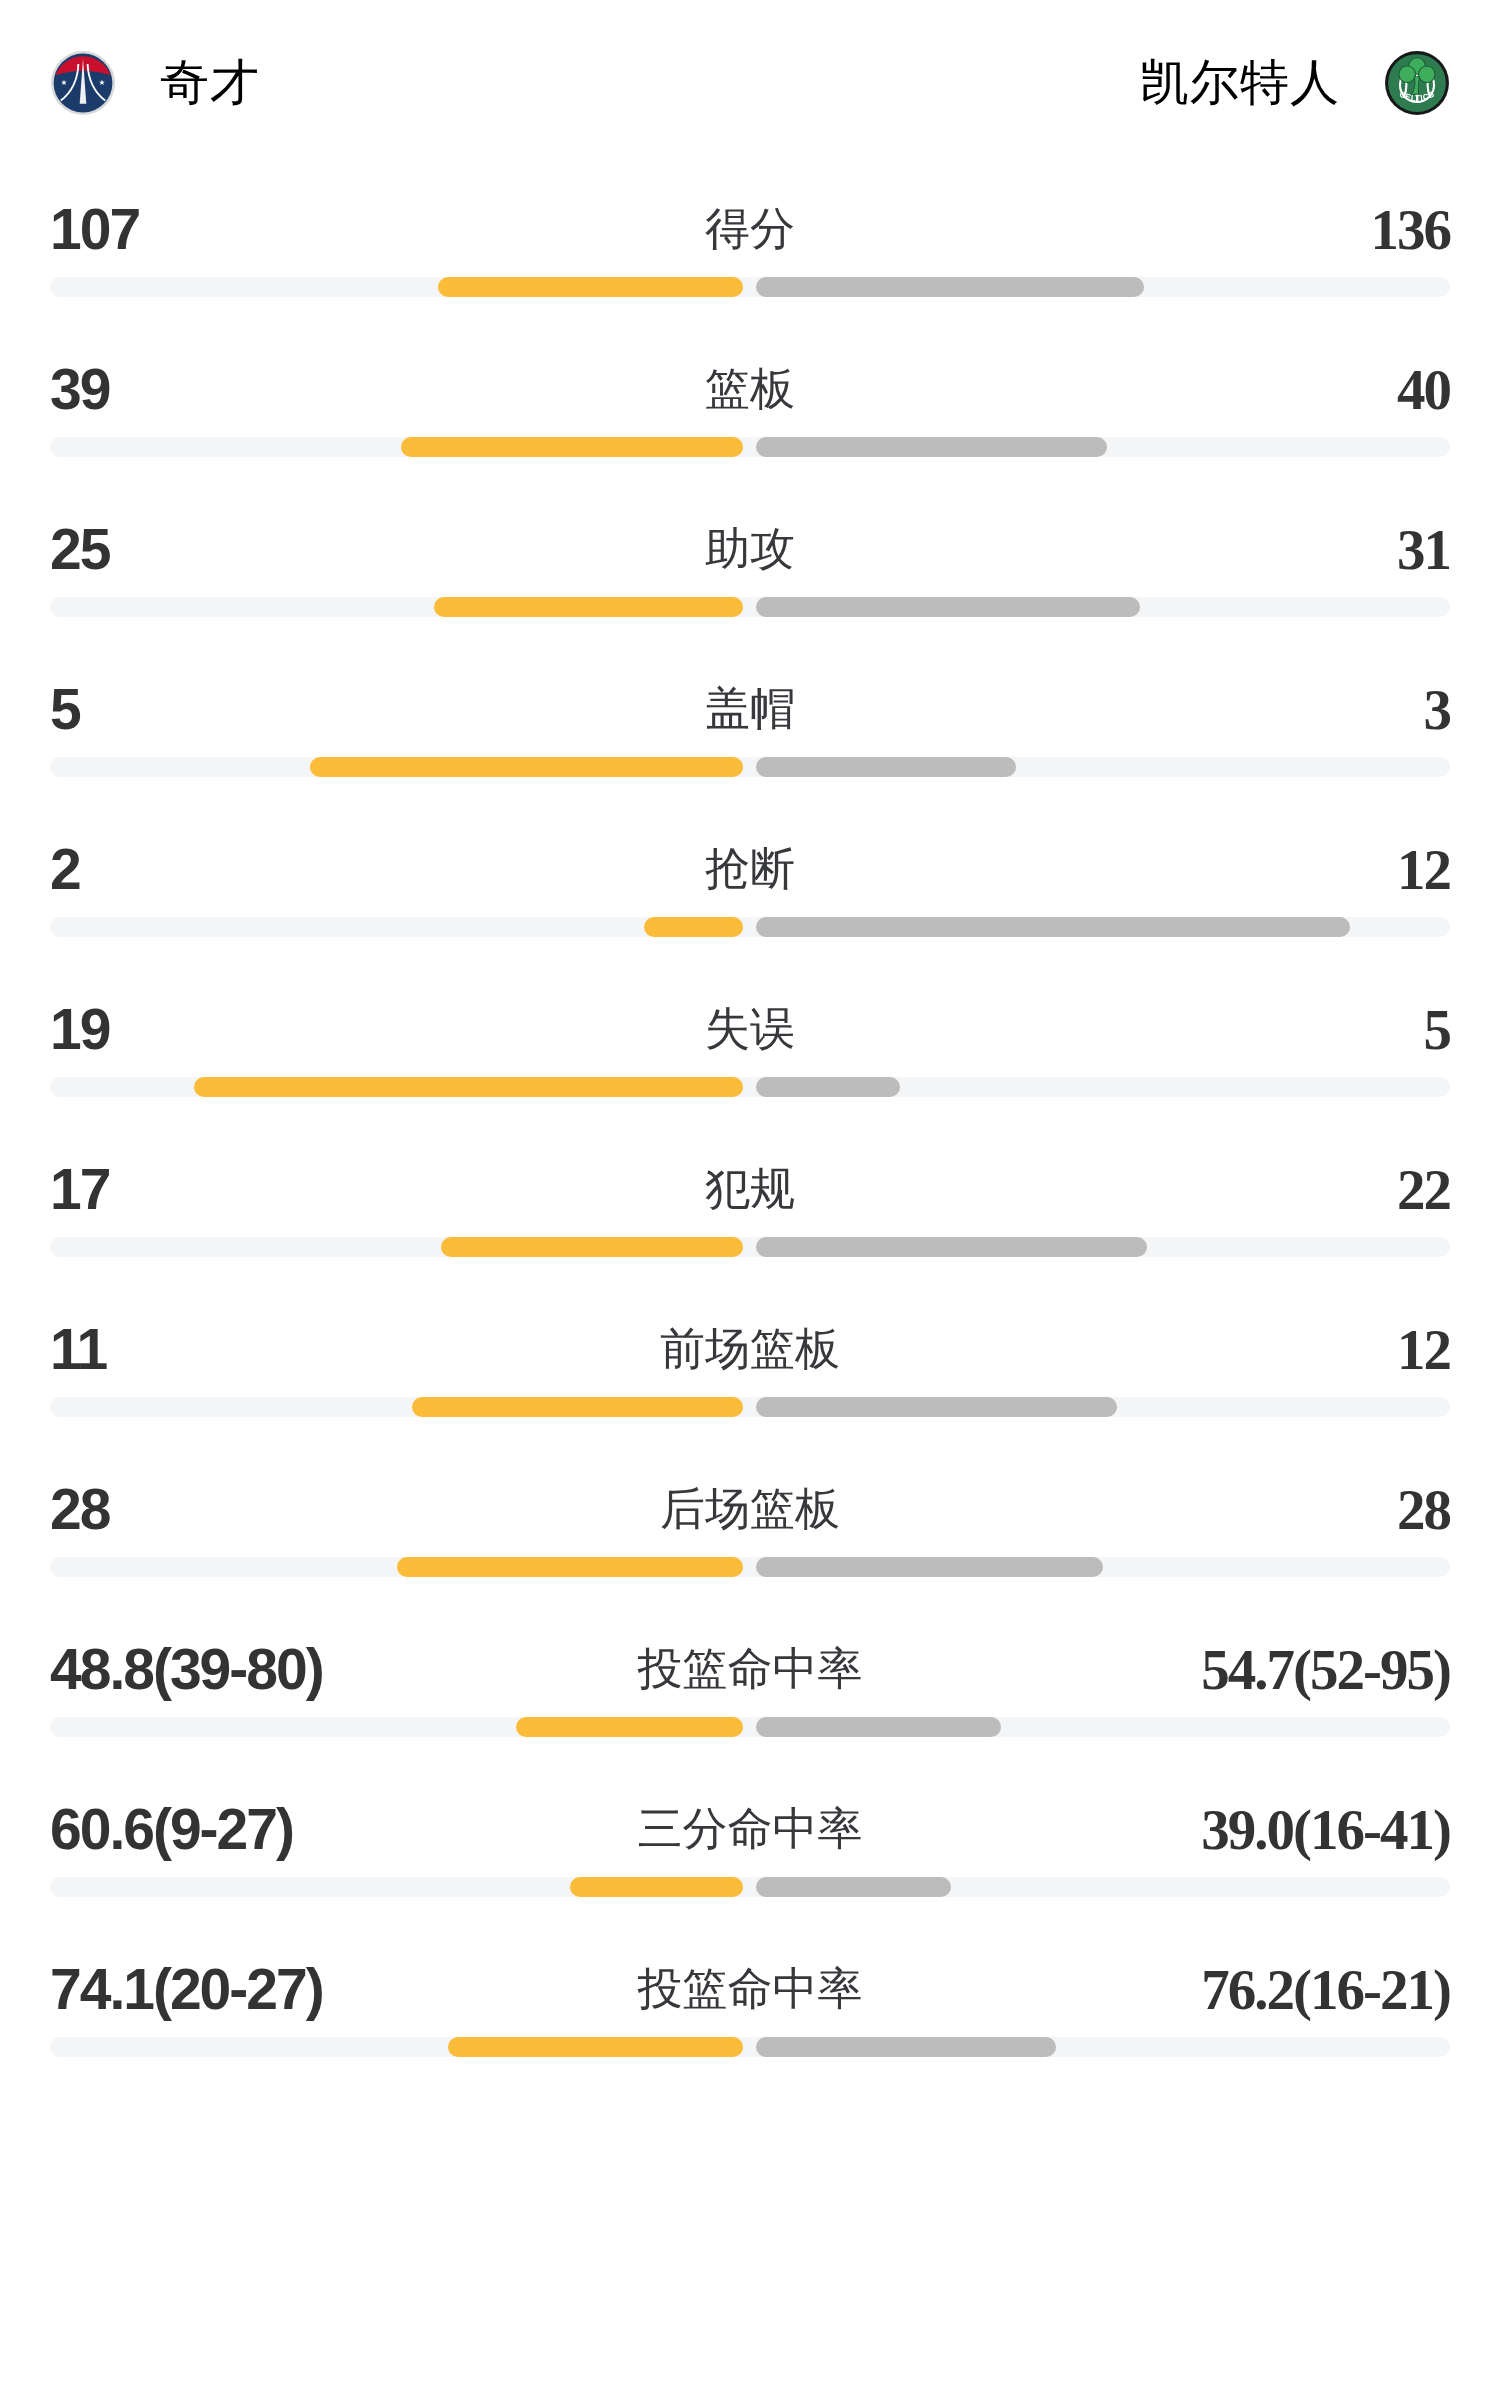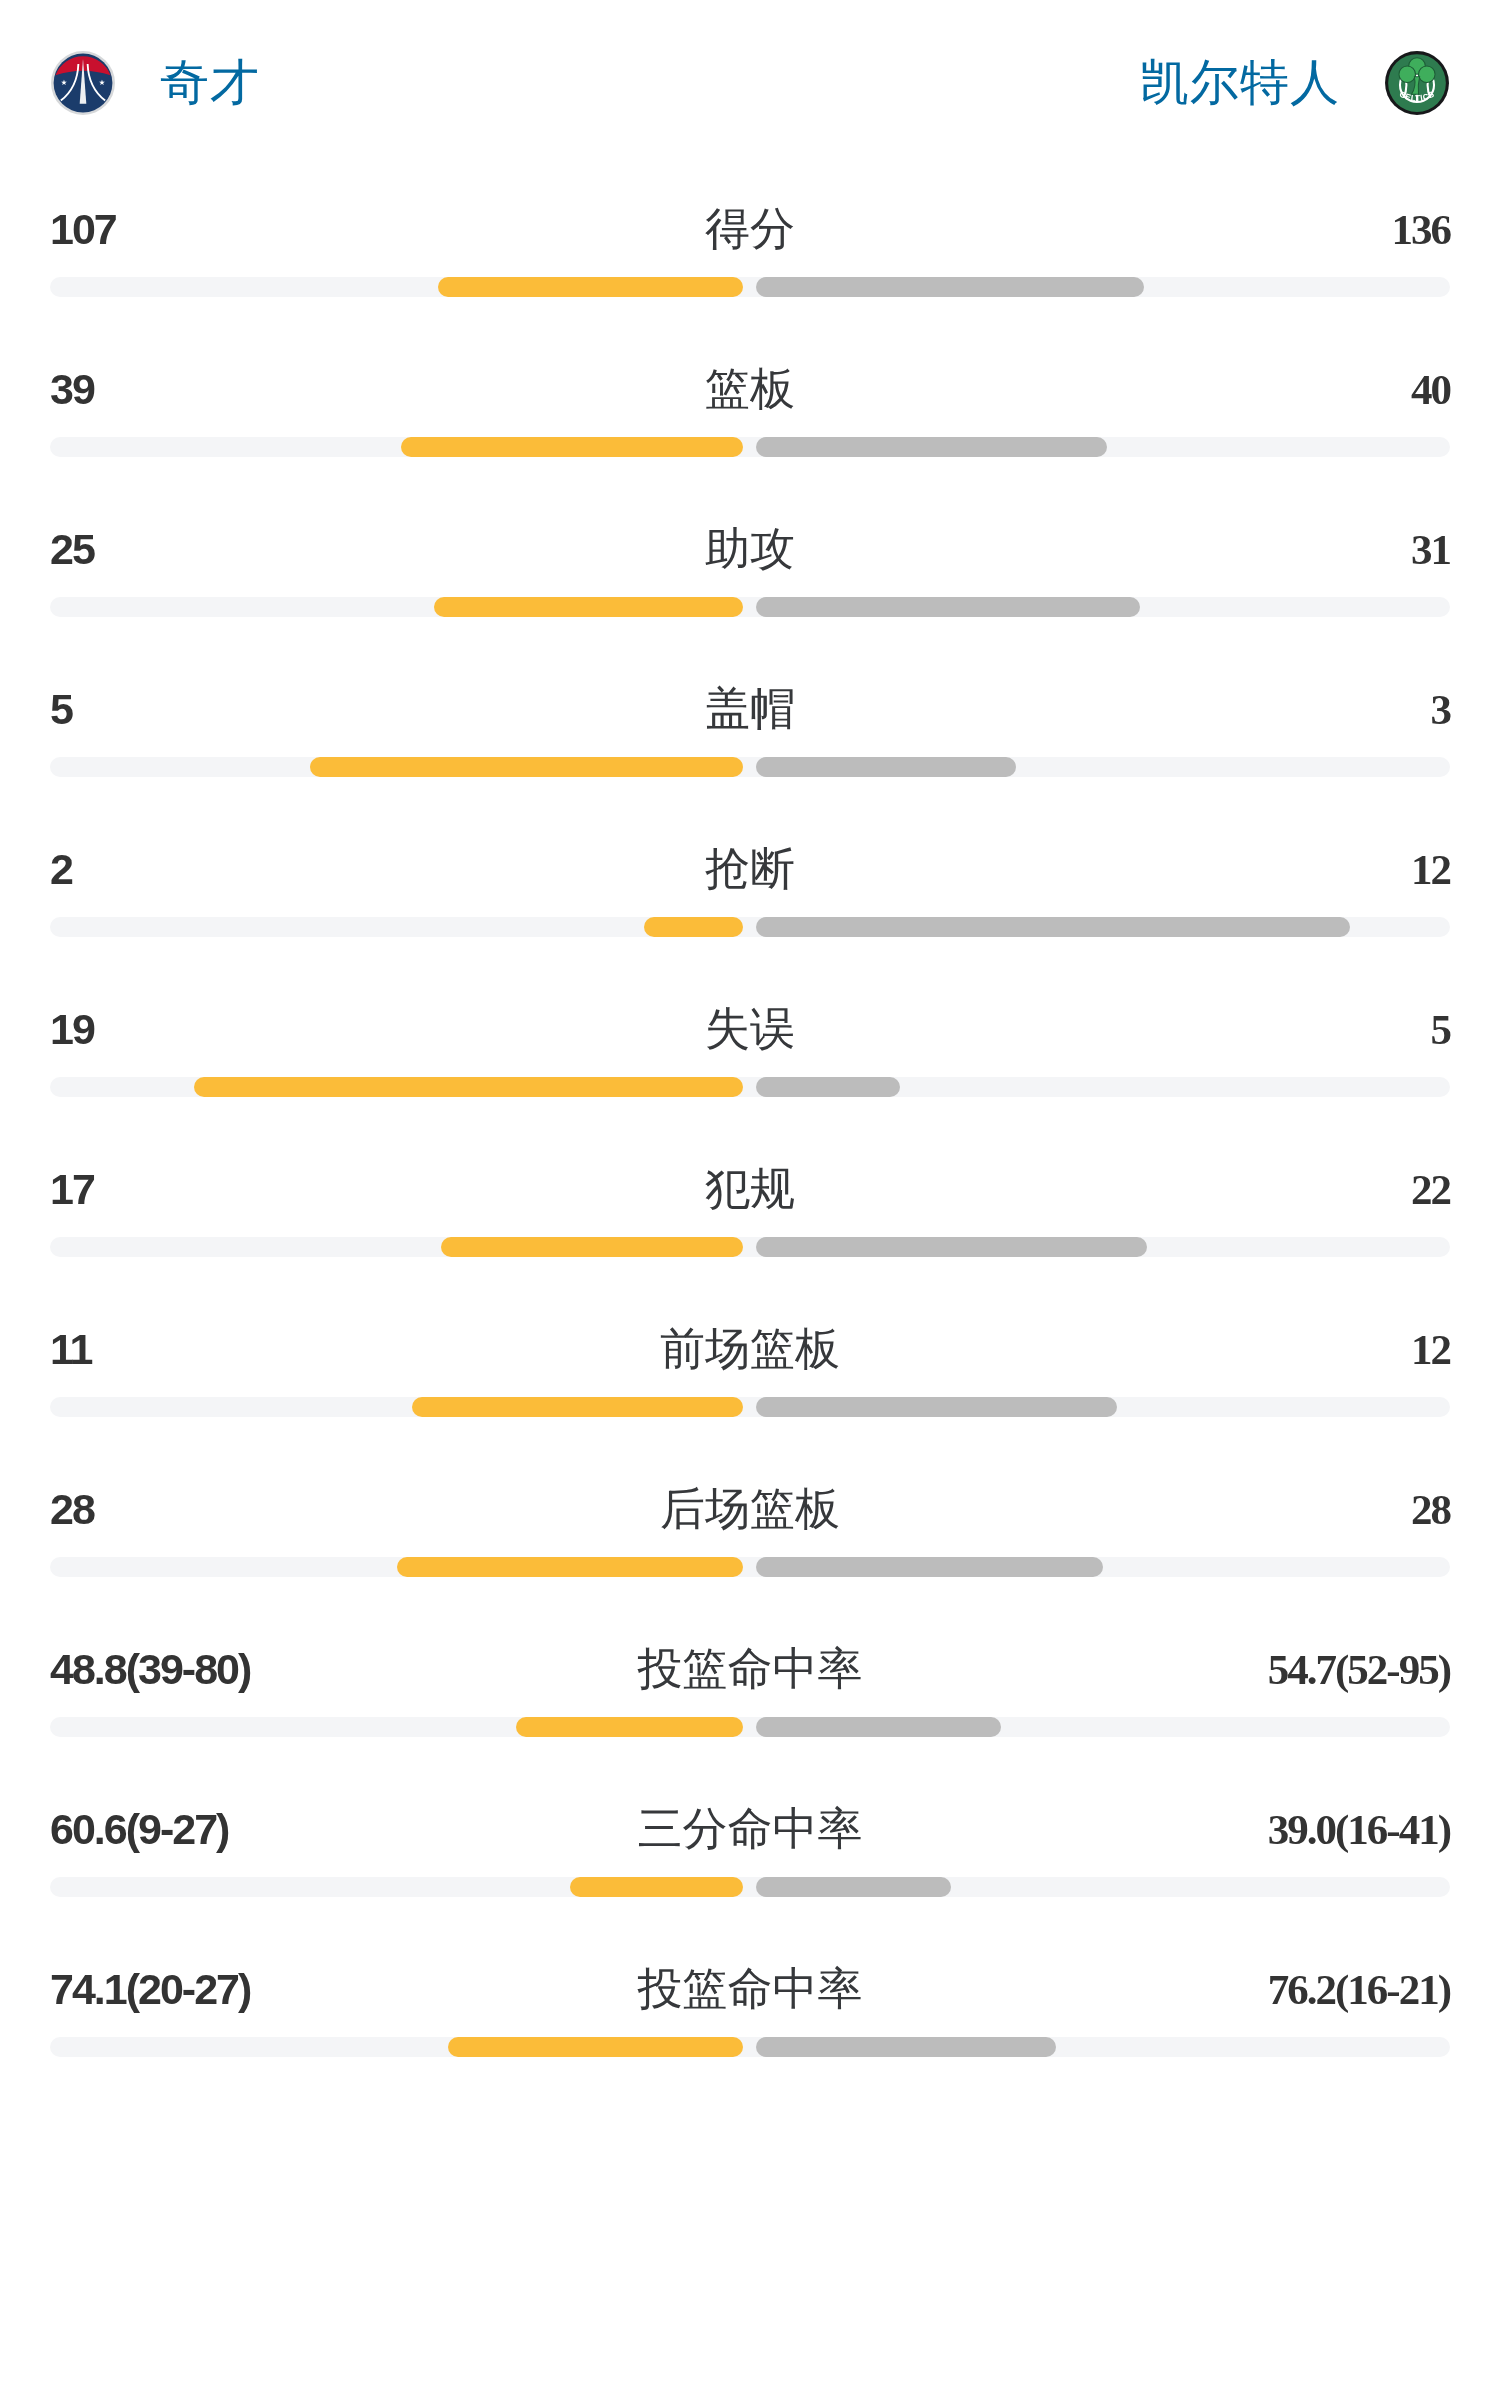--- a/index.html
+++ b/index.html
@@ -5,27 +5,27 @@
   html,body{margin:0;padding:0;}
   body{
     width:1500px;height:2400px;overflow:hidden;background:#ffffff;
     font-family:"Liberation Sans","DejaVu Sans",sans-serif;
     color:#333333;
   }
   .page{padding:0 50px;box-sizing:border-box;}
   
   .header{height:165px;display:flex;align-items:center;justify-content:space-between;}
   .team{display:flex;align-items:center;gap:44px;}
-  .team-name{font-size:49px;font-weight:500;color:#0369a1;letter-spacing:1px;}
+  .team-name{font-size:49px;font-weight:500;color:#000000;letter-spacing:1px;}
   .logo{width:66px;height:66px;display:block;}
   
   .row{height:160px;}
   .row-head{box-sizing:border-box;height:112px;padding-top:16px;
             display:flex;align-items:center;position:relative;}
-  .val{font-size:43px;font-weight:700;letter-spacing:-2px;color:#333333;white-space:nowrap;}
+  .val{font-size:57px;font-weight:700;letter-spacing:-2px;color:#333333;white-space:nowrap;}
   .val.right{margin-left:auto;font-family:Liberation Serif, serif;}
   .row-label{position:absolute;left:50%;transform:translateX(-50%);
              font-size:45px;font-weight:500;color:#36383b;white-space:nowrap;}
   .track{position:relative;height:20px;border-radius:10px;background:var(--c-track,#f4f5f7);}
   .seg{position:absolute;top:0;bottom:0;border-radius:10px;}
   .seg.l{right:calc(50% + 7px);background:var(--c-left,#fbbc39);}
   .seg.r{left:calc(50% + 6px);background:var(--c-right,#bcbcbc);}
 </style>
 </head>
 <body>

